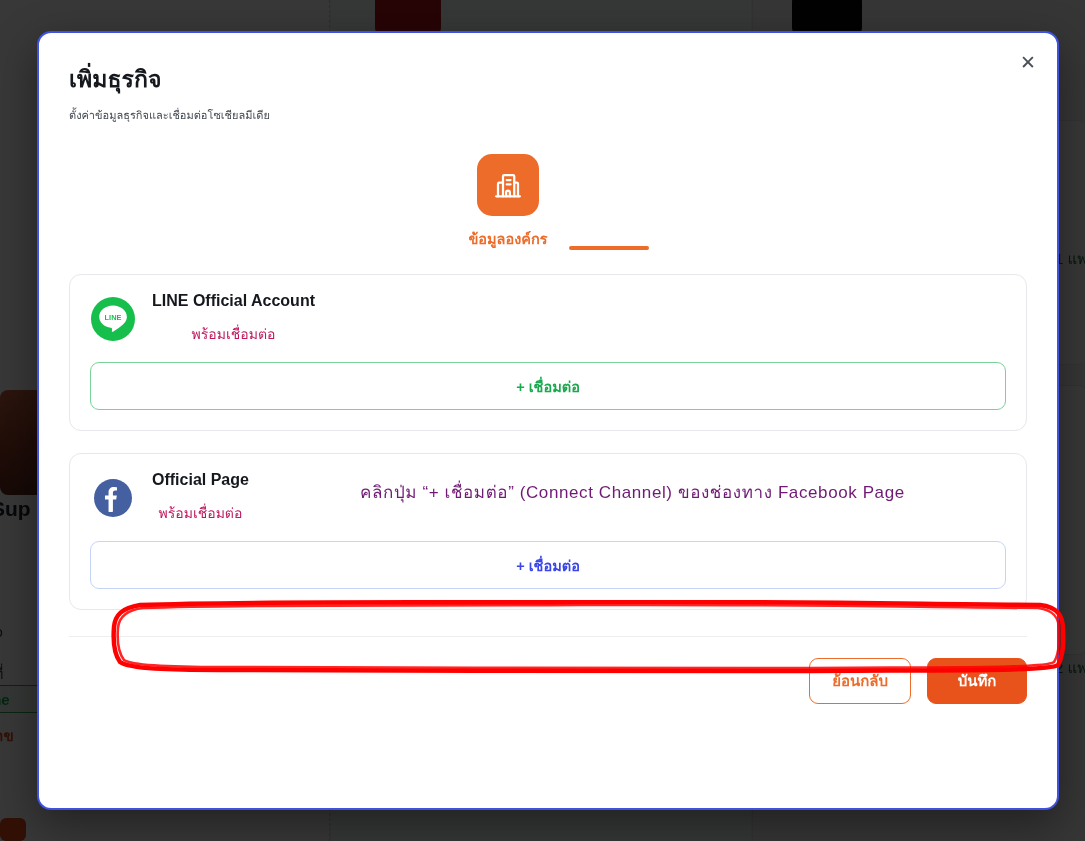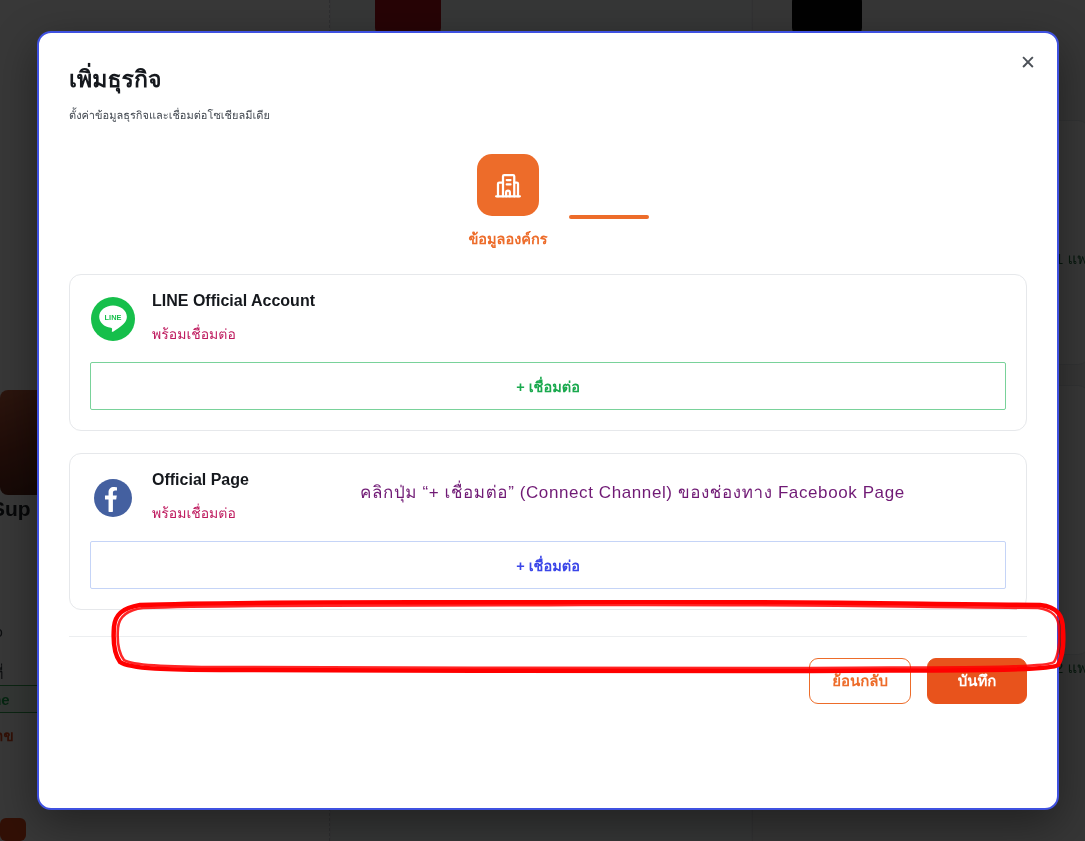--- a/index.html
+++ b/index.html
@@ -93,21 +93,21 @@
   #modal-title {
     font-size: 23px; font-weight: 700; color: #15181d; letter-spacing: .1px;
   }
   #modal-subtitle {
     margin-top: 9px; font-size: 11px; color: #444a52;
   }
 
   
   #stepper {
     margin-top: 30px;
-    display: flex; align-items: center; justify-content: center;
+    display: flex; align-items: flex-end; justify-content: center;
     gap: 0;
   }
   .step { width: 122px; display: flex; flex-direction: column; align-items: center; }
   .step-icon {
     width: 62px; height: 62px; border-radius: 15px;
     background: #ED6C2A;
     display: flex; align-items: center; justify-content: center;
   }
   .step-label {
     margin-top: 11px; font-size: 14.5px; font-weight: 600; color: #ED6C2A;
@@ -123,30 +123,30 @@
   .channel-card {
     border: 1px solid #e6e8eb;
     border-radius: 12px;
     background: #fff;
     padding: 17px 20px 20px 20px;
     position: relative;
   }
   .channel-card + .channel-card { margin-top: 22px; }
   .channel-head { display: flex; align-items: center; gap: 16px; position: relative; }
   .channel-logo { width: 46px; height: 46px; flex: 0 0 46px; }
-  .channel-meta { display: flex; flex-direction: column; }
+  .channel-meta { display: flex; flex-direction: column; align-items: center; }
   .channel-name { font-size: 16px; font-weight: 700; color: #15181d; }
   .channel-status { margin-top: 13px; font-size: 14px; color: #be185d; }
   .annotation-text {
     position: absolute; left: 270px; top: 7px;
     font-size: 17px; color: #701a75; letter-spacing: .6px; white-space: nowrap;
   }
   .connect-btn {
     display: block; width: 100%; margin-top: 17px;
-    height: 48px; border-radius: 2px;
+    height: 48px; border-radius: 9px;
     background: #ffffff; cursor: pointer;
     font-size: 14.5px; font-weight: 600;
     font-family: inherit;
   }
   .connect-line { border: 1px solid #79d29a; color: #1aa94e; }
   .connect-fb { border: 1px solid #c5d4f7; color: #3b46e8; }
 
   
   #sketch-box {
     position: absolute; left: 71px; top: 567px;

